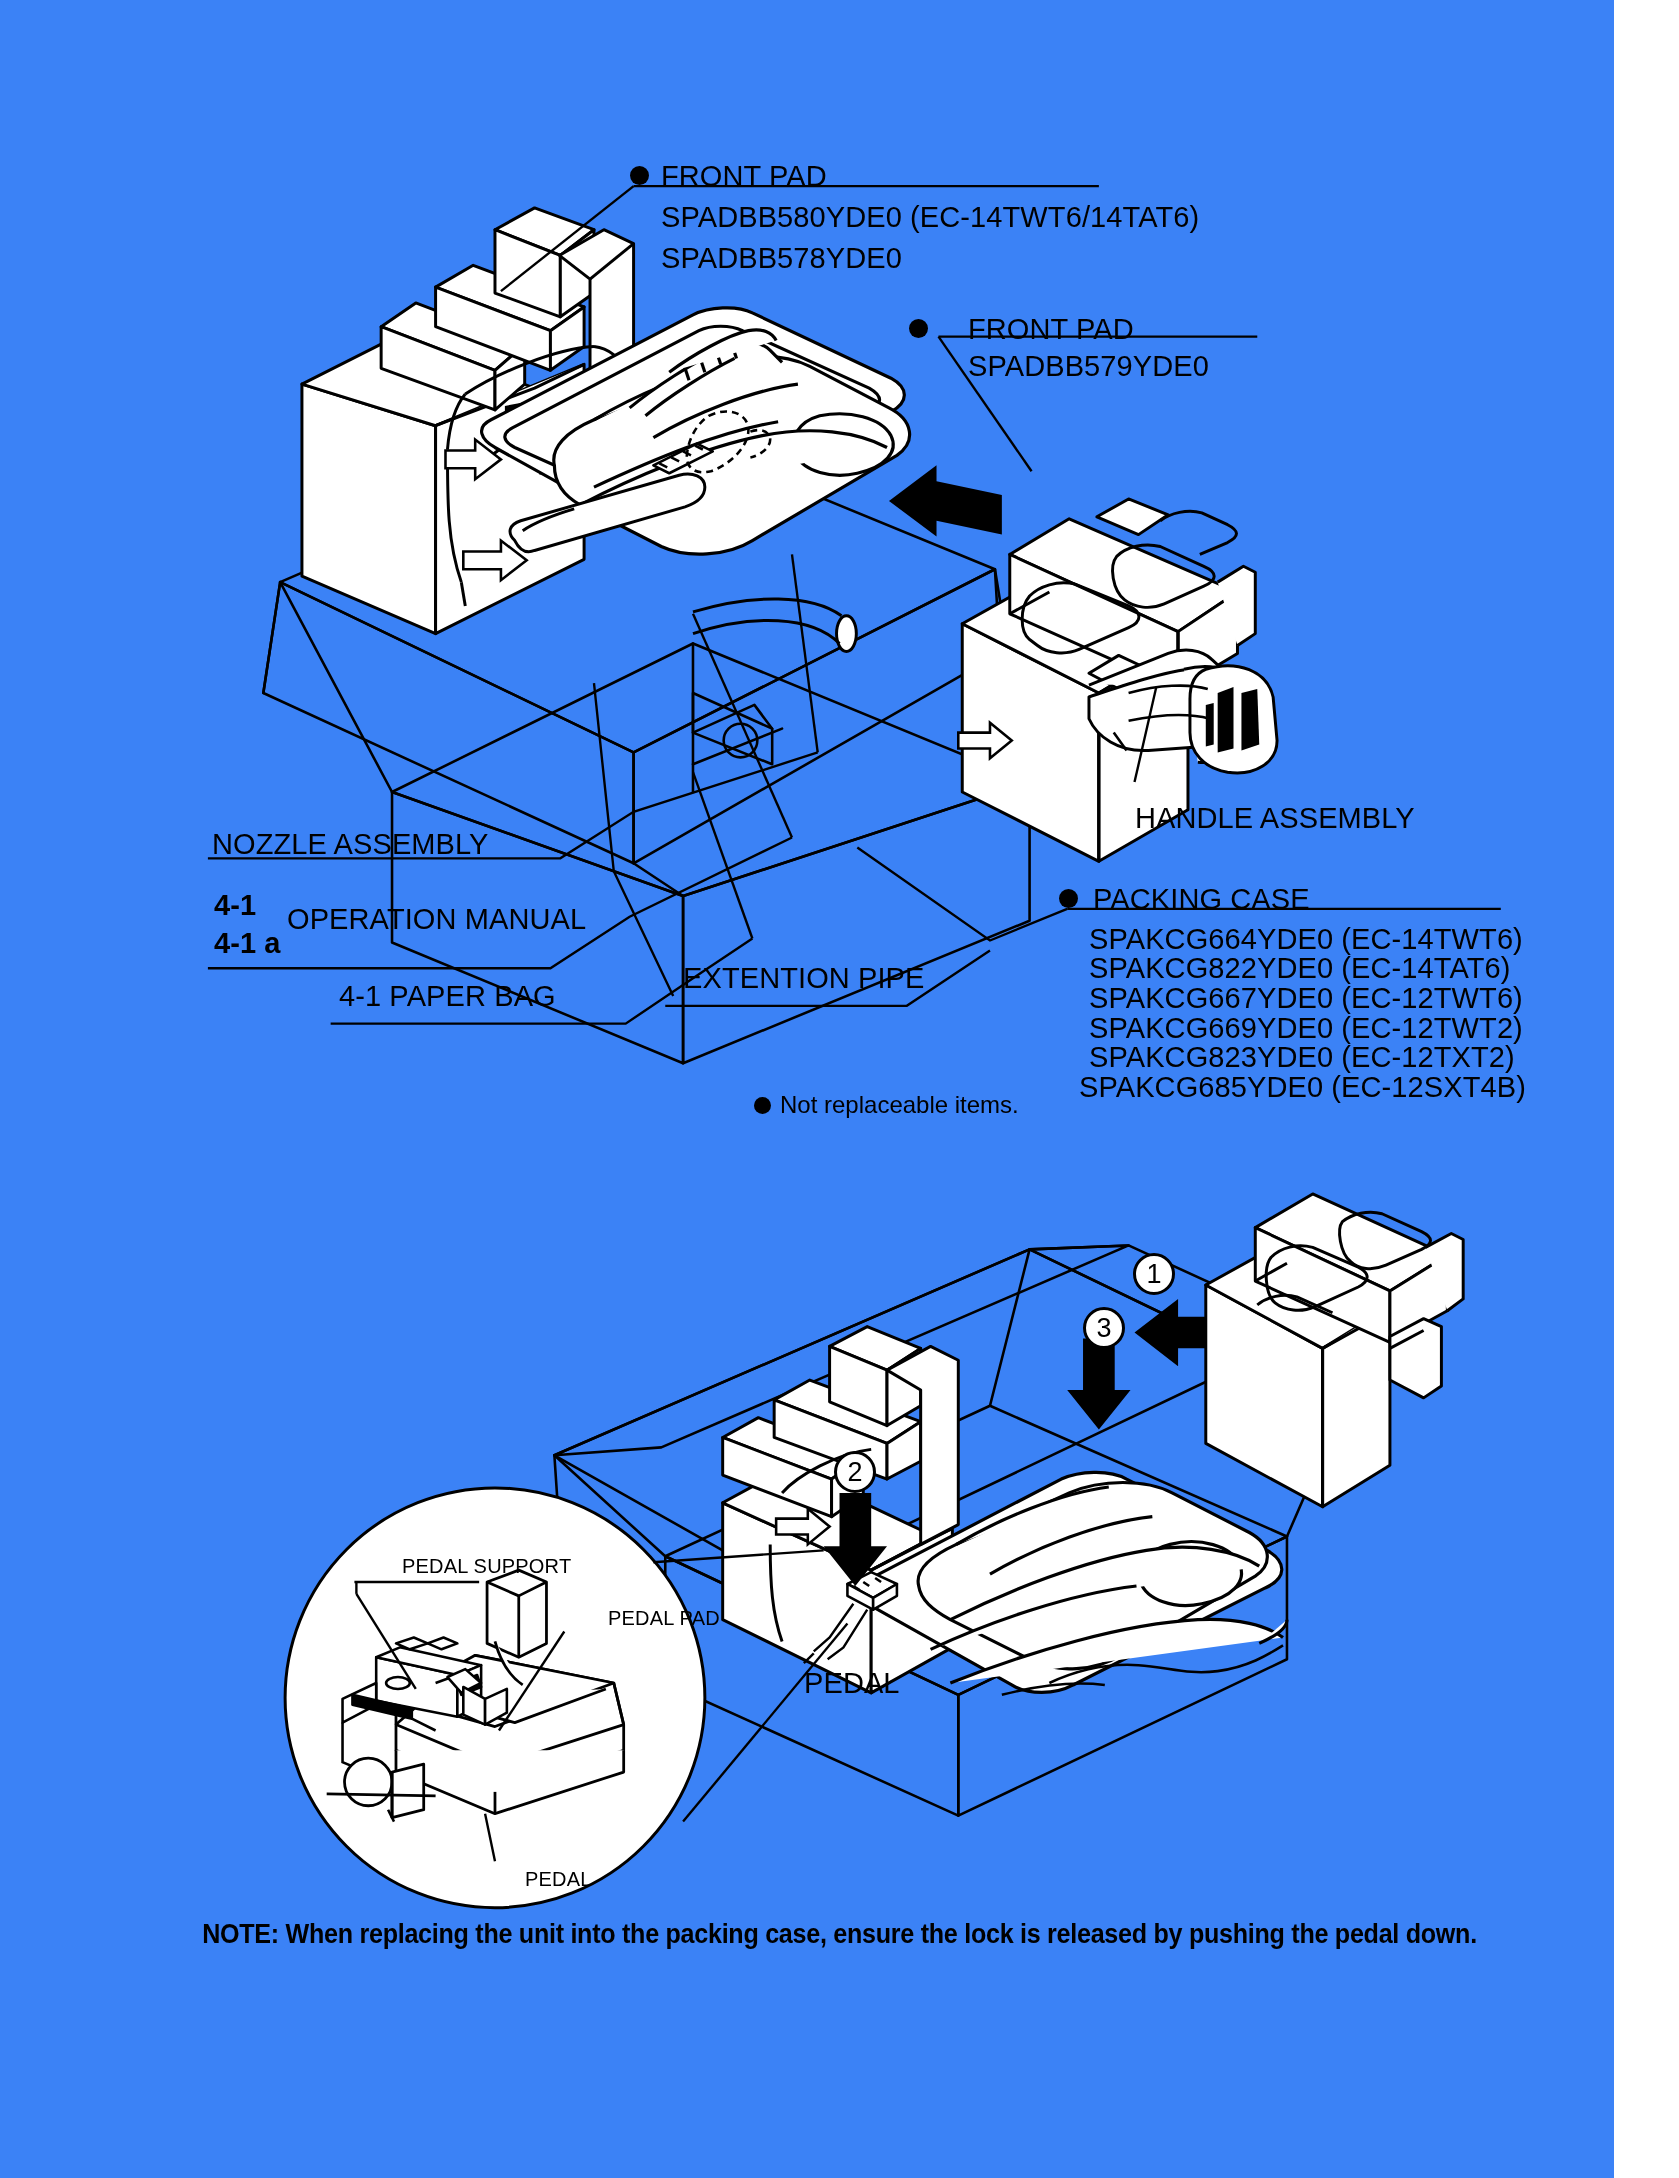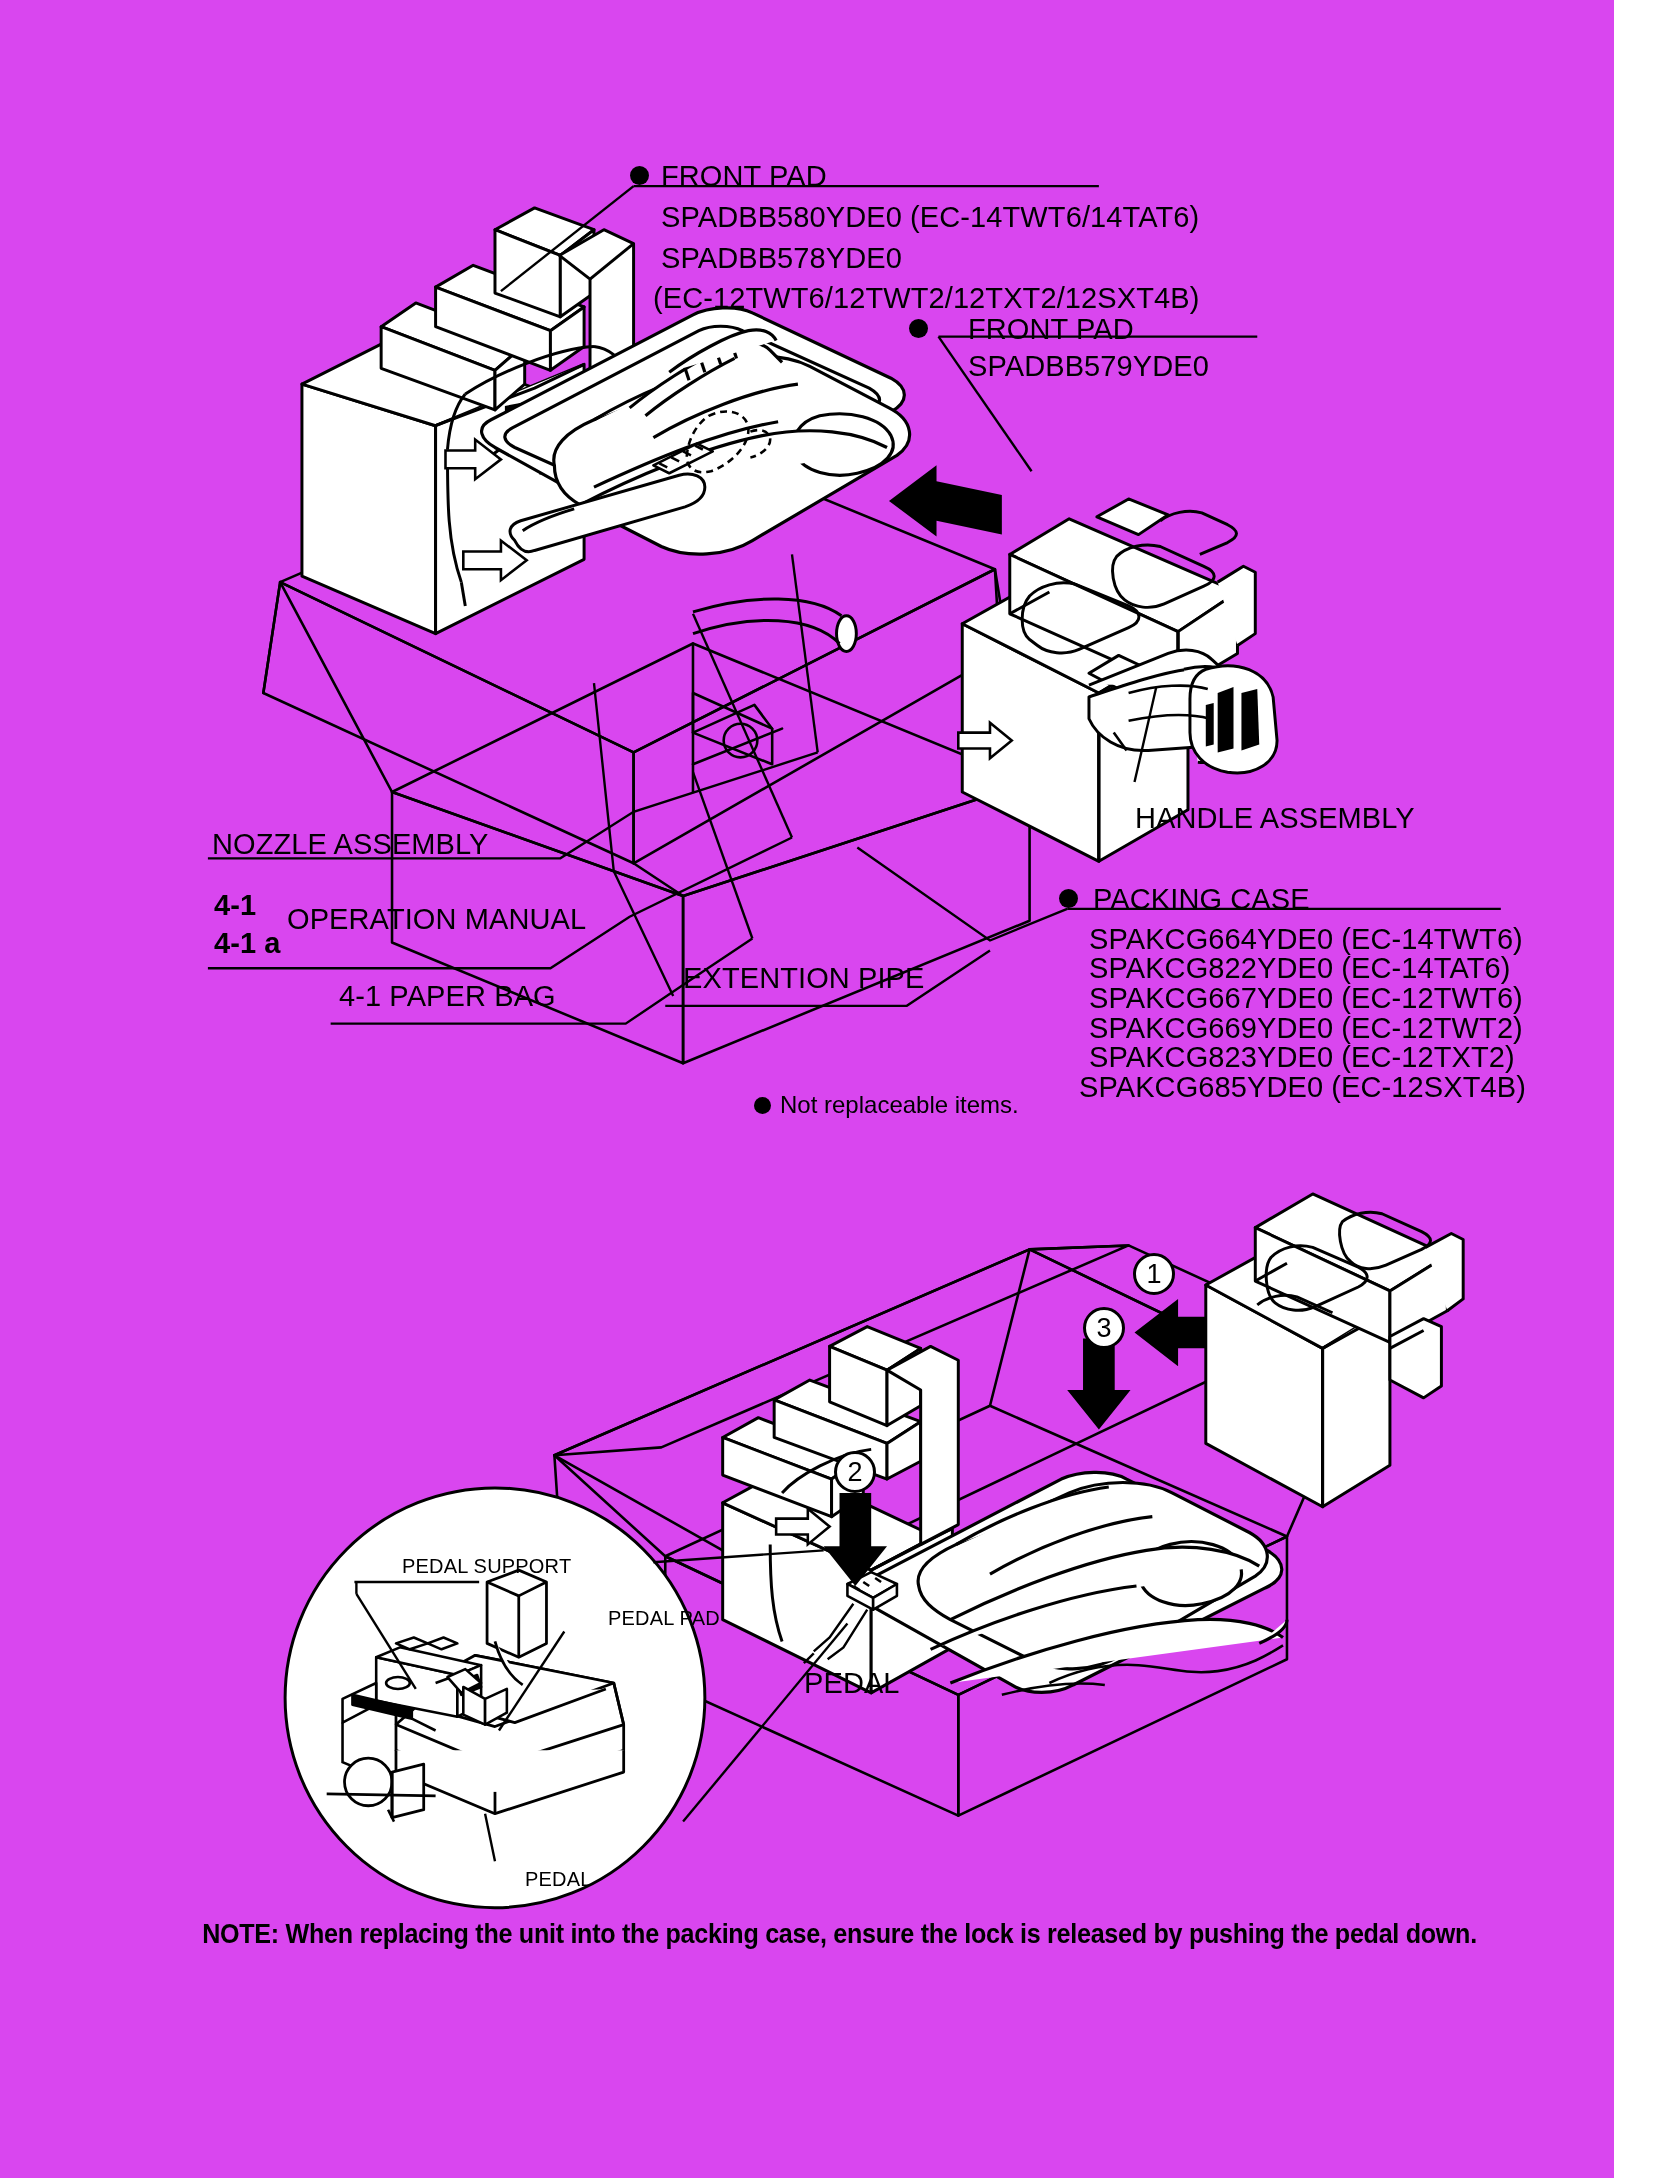--- a/index.html
+++ b/index.html
@@ -14,21 +14,21 @@
     height: 2178px;
     position: relative;
     font-family: "Liberation Sans", sans-serif;
     color: #000000;
     overflow: hidden;
   }
   #page {
     position: relative;
     width: 1614px;
     height: 2178px;
-    background: #d946ef;
+    background: #3b82f6;
   }
   .svg-layer {
     position: absolute;
     left: 0; top: 0;
     width: 1679px;
     height: 2178px;
   }
   .txt {
     position: absolute;
     white-space: pre;
@@ -332,21 +332,20 @@
       <path d="M826,760 L800,560"></path>
       <path d="M800,846 L700,620"></path>
       <path d="M760,948 L700,780"></path>
     </g>
   </svg>
 
   <div class="bullet" style="left:630px; top:166px;"></div>
   <div class="txt t-label" style="left:661px; top:162px;">FRONT PAD</div>
   <div class="txt t-part" style="left:661px; top:203px;">SPADBB580YDE0 (EC-14TWT6/14TAT6)</div>
   <div class="txt t-part" style="left:661px; top:244px;">SPADBB578YDE0</div>
-  <div class="txt t-part" style="left:653px; top:284px;">(EC-12TWT6/12TWT2/12TXT2/12SXT4B)</div>
 
   <div class="bullet" style="left:909px; top:319px;"></div>
   <div class="txt t-label" style="left:968px; top:315px;">FRONT PAD</div>
   <div class="txt t-part" style="left:968px; top:352px;">SPADBB579YDE0</div>
 
   <div class="txt t-label" style="left:1135px; top:804px;">HANDLE ASSEMBLY</div>
 
   <div class="txt t-label" style="left:212px; top:830px;">NOZZLE ASSEMBLY</div>
 
   <div class="txt t-label t-bold" style="left:214px; top:891px;">4-1</div>

